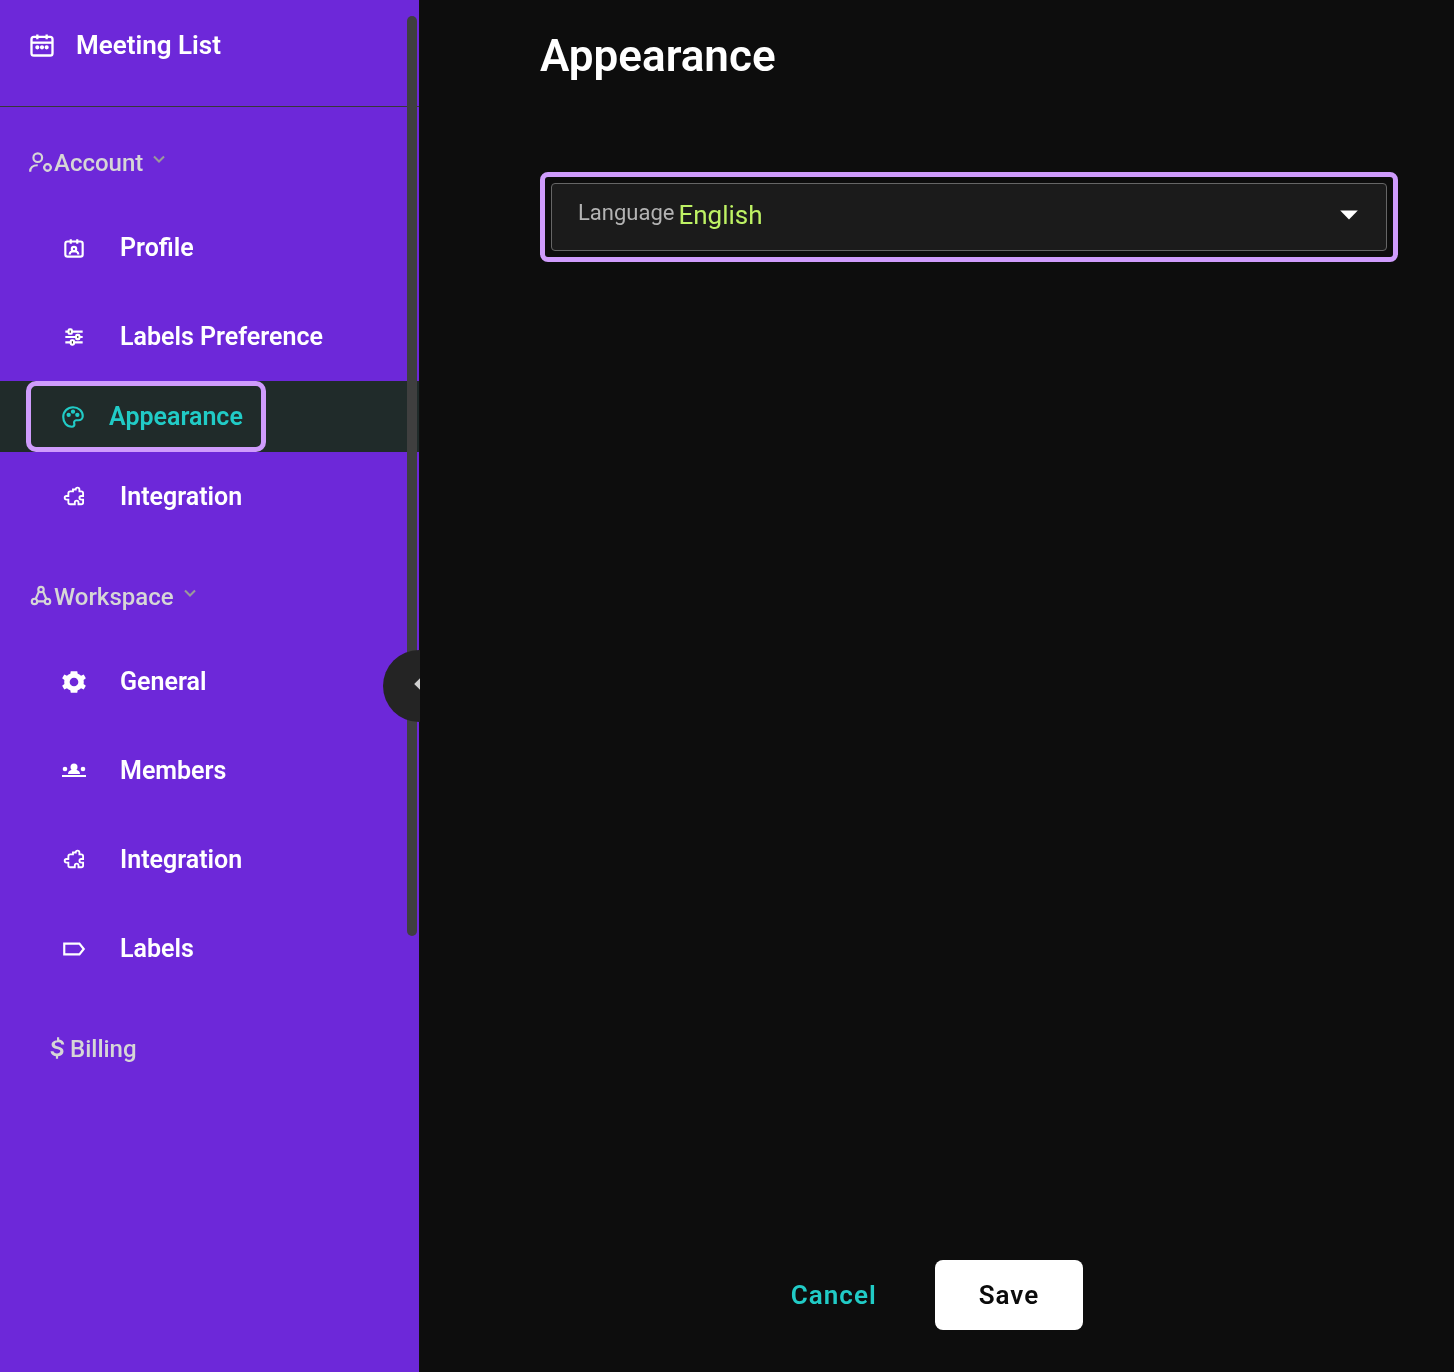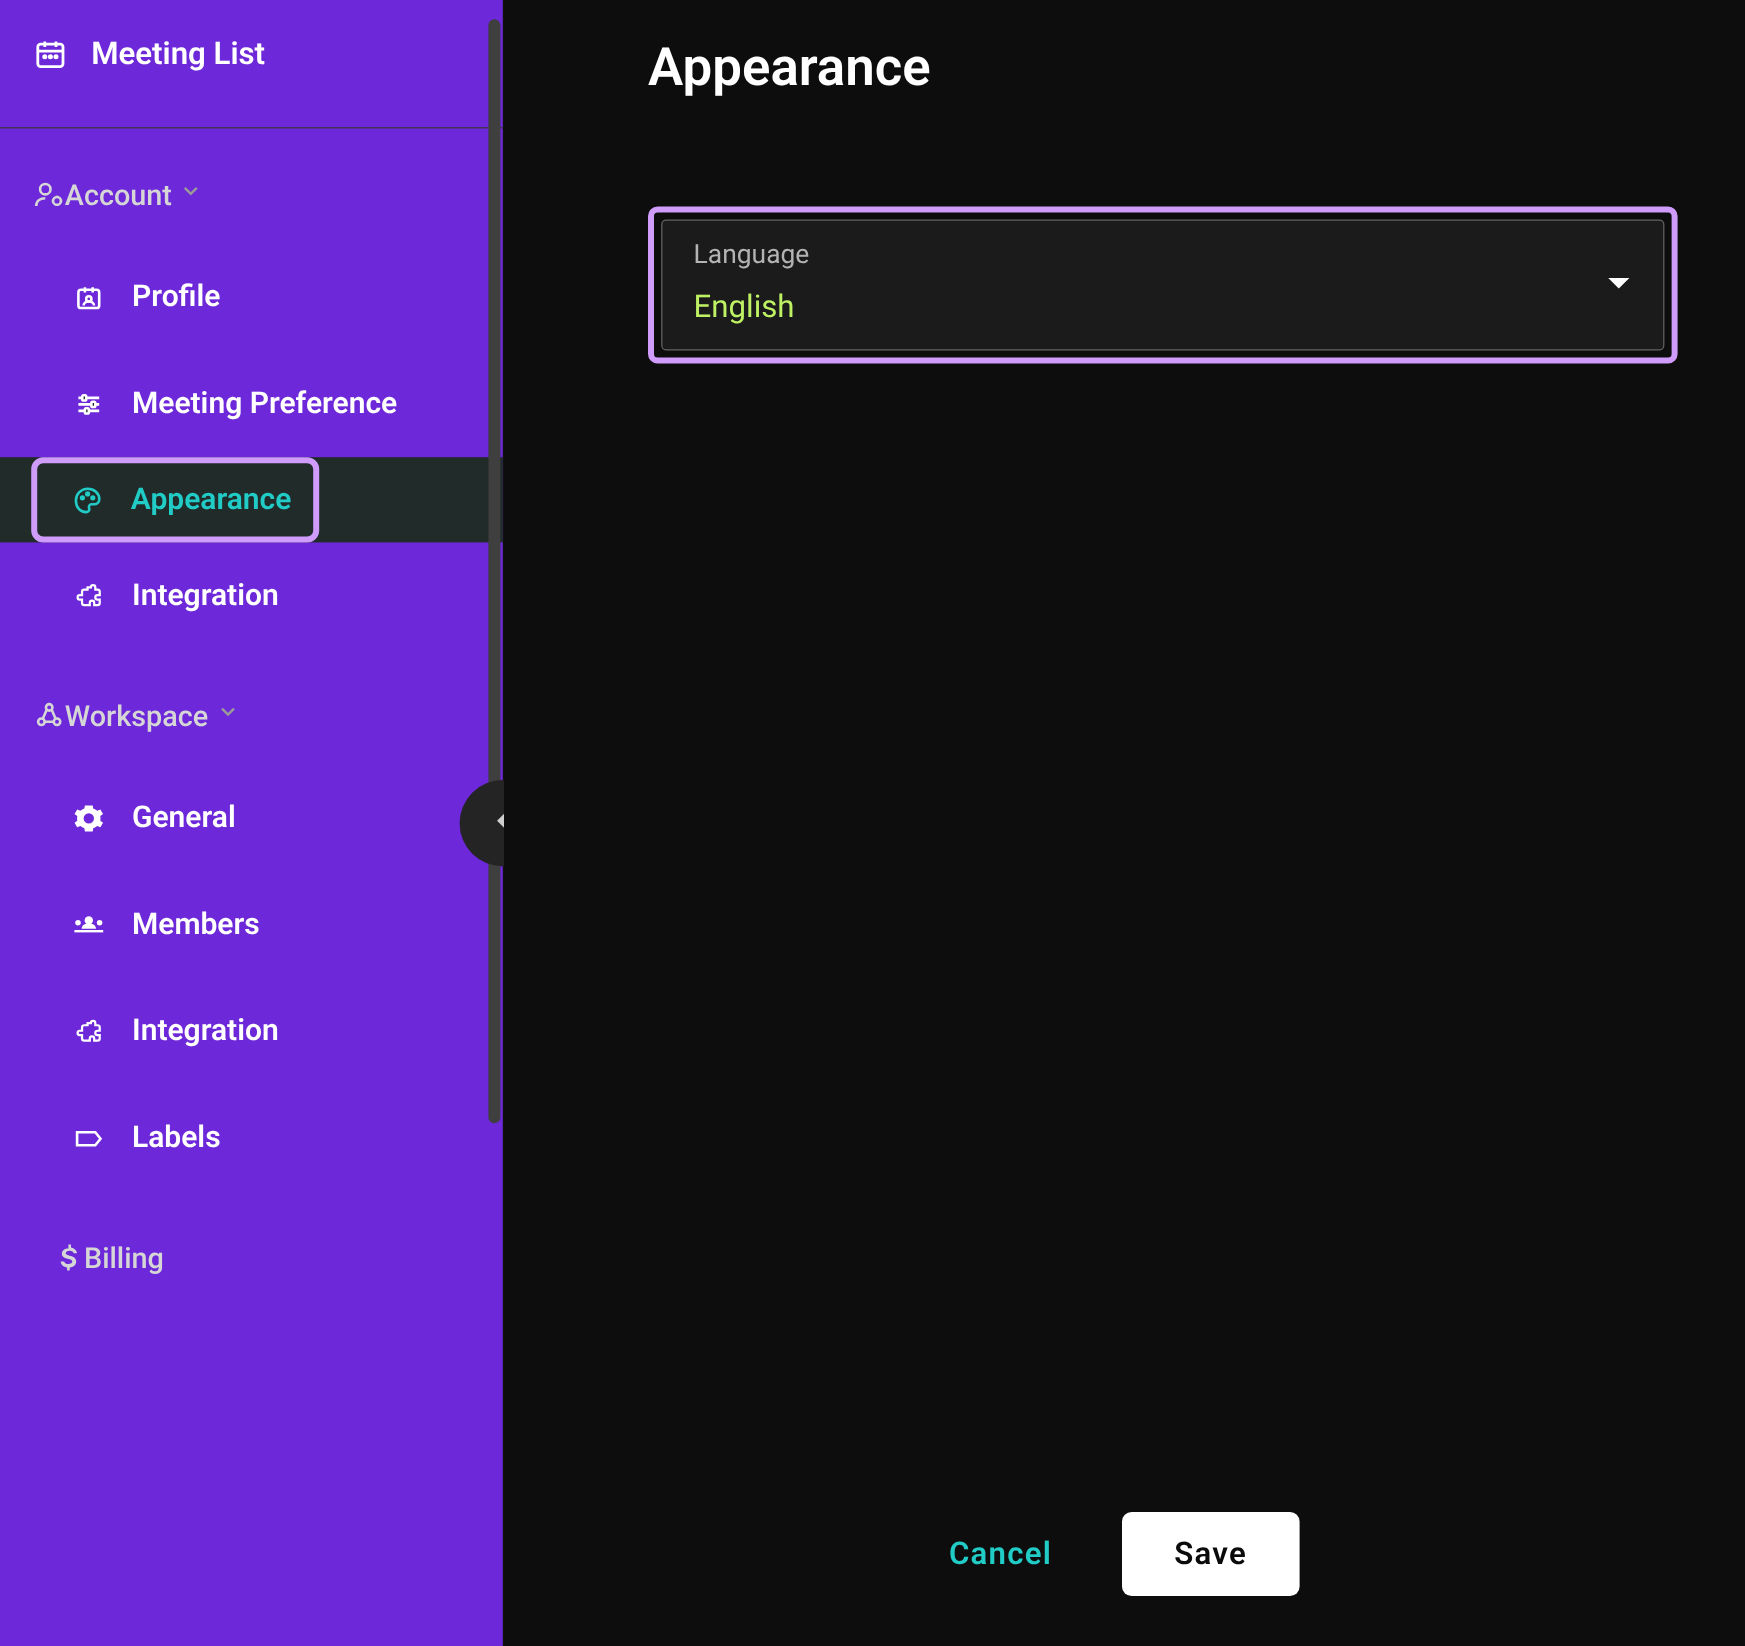--- a/index.html
+++ b/index.html
@@ -60,21 +60,21 @@
   color: #d6d6d6;
   cursor: pointer;
 }
 .section-header .chev {
   margin-left: 6px;
   display: inline-flex;
 }
 .nav-item {
   display: flex;
   align-items: center;
-  gap: 22px;
+  gap: 32px;
   padding: 30px 28px 30px 60px;
   font-size: 25px;
   font-weight: 600;
   color: #ffffff;
   cursor: pointer;
 }
 .nav-item .icon {
   display: inline-flex;
   width: 28px;
   justify-content: center;
@@ -142,22 +142,21 @@
   border-radius: 4px;
   background: #1b1b1b;
   padding: 16px 26px 20px 26px;
   display: flex;
   align-items: center;
   justify-content: space-between;
   cursor: pointer;
 }
 .select-text {
   display: flex;
-  flex-direction: column;
-  gap: 16px;
+  gap: 4px;
 }
 .select-label {
   font-size: 22px;
   color: #b3b3b3;
   font-weight: 400;
 }
 .select-value {
   font-size: 26px;
   color: #bef264;
   font-weight: 400;
@@ -251,21 +250,21 @@
 
     <div class="nav-item">
       <span class="icon">
         <svg width="26" height="26" viewBox="0 0 24 24" fill="none" stroke="#ffffff" stroke-width="2">
           <path d="M4 7h16M4 12h16M4 17h16"></path>
           <rect x="7" y="5" width="3" height="4" rx="1" fill="#1e1e1e"></rect>
           <rect x="14" y="10" width="3" height="4" rx="1" fill="#1e1e1e"></rect>
           <rect x="9" y="15" width="3" height="4" rx="1" fill="#1e1e1e"></rect>
         </svg>
       </span>
-      <span class="label">Meeting Preference</span>
+      <span class="label">Labels Preference</span>
     </div>
 
     <div class="nav-item active highlighted">
       <div class="highlight-wrap">
         <span class="icon">
           <svg width="26" height="26" viewBox="0 0 24 24" fill="none" stroke="#21cbc6" stroke-width="2">
             <path d="M12 3c5 0 9 3.5 9 8 0 2.5-2 4-4 4h-2c-1 0-2 1-2 2 0 .7.3 1.2.3 1.8 0 1-.8 2.2-2.3 2.2C6 21 3 17 3 12c0-5 4-9 9-9z"></path>
             <circle cx="8" cy="10" r="1" fill="#21cbc6"></circle>
             <circle cx="12" cy="7" r="1" fill="#21cbc6"></circle>
             <circle cx="16" cy="10" r="1" fill="#21cbc6"></circle>

